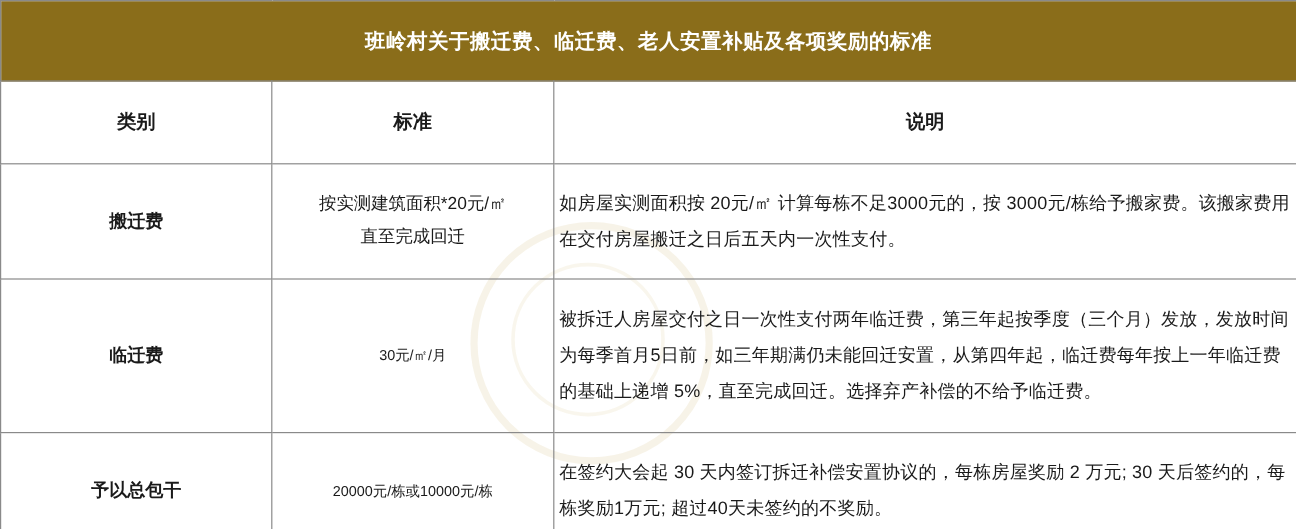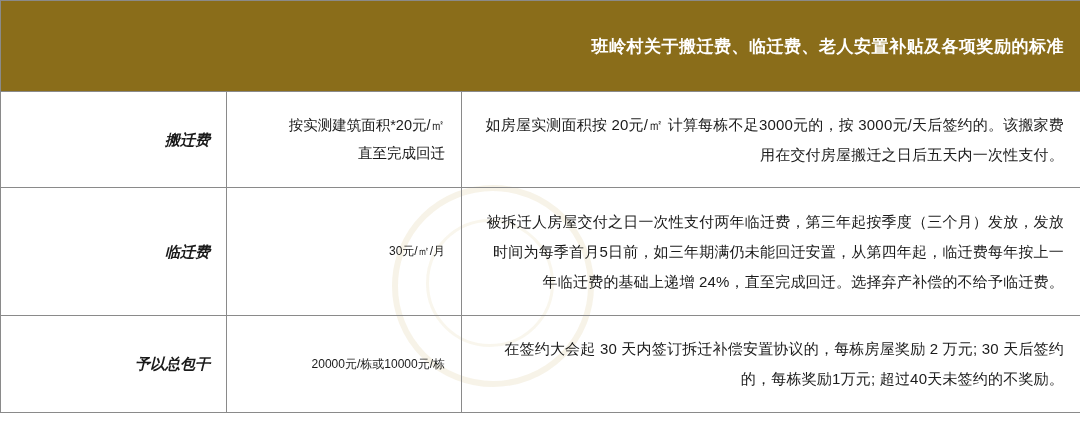--- a/index.html
+++ b/index.html
@@ -51,22 +51,21 @@
     z-index: 1;
     width: 1080px;
     border-collapse: collapse;
     table-layout: fixed;
     background: transparent;
   }
 
   table.main td, table.main th {
     border: 1px solid #8a8a8a;
     vertical-align: middle;
-    padding: 16px;
-    text-align: right;
+    padding: 4px;
   }
 
   .title-cell {
     background: #8a6d1a;
     color: #ffffff;
     height: 58px;
     text-align: center;
     font-size: 17px;
     font-weight: bold;
     letter-spacing: 0.5px;
@@ -83,21 +82,20 @@
   .col-a { width: 226px; }
   .col-b { width: 235px; }
   .col-c { width: 619px; }
 
   .cat-cell {
     text-align: center;
     font-size: 15px;
     font-weight: bold;
     padding: 10px 6px;
     line-height: 1.7;
-    font-style: italic;
   }
 
   .std-cell {
     text-align: center;
     font-size: 14.5px;
     font-weight: normal;
     padding: 10px 14px;
     line-height: 1.9;
   }
   .std-cell.light {
@@ -127,36 +125,41 @@
   <table class="main">
     <colgroup>
       <col class="col-a">
       <col class="col-b">
       <col class="col-c">
     </colgroup>
     <tbody>
       <tr>
         <td class="title-cell" colspan="3">班岭村关于搬迁费、临迁费、老人安置补贴及各项奖励的标准</td>
       </tr>
+      <tr>
+        <td class="hdr">类别</td>
+        <td class="hdr">标准</td>
+        <td class="hdr">说明</td>
+      </tr>
 
       <tr class="row-1">
         <td class="cat-cell">搬迁费</td>
         <td class="std-cell">
           <div>按实测建筑面积*20元/㎡</div>
           <div>直至完成回迁</div>
         </td>
-        <td class="desc-cell">如房屋实测面积按 20元/㎡ 计算每栋不足3000元的，按 3000元/天后签约的。该搬家费用在交付房屋搬迁之日后五天内一次性支付。</td>
+        <td class="desc-cell">如房屋实测面积按 20元/㎡ 计算每栋不足3000元的，按 3000元/栋给予搬家费。该搬家费用在交付房屋搬迁之日后五天内一次性支付。</td>
       </tr>
 
       <tr class="row-2">
         <td class="cat-cell">临迁费</td>
         <td class="std-cell light">
           <div>30元/㎡/月</div>
         </td>
-        <td class="desc-cell">被拆迁人房屋交付之日一次性支付两年临迁费，第三年起按季度（三个月）发放，发放时间为每季首月5日前，如三年期满仍未能回迁安置，从第四年起，临迁费每年按上一年临迁费的基础上递增 24%，直至完成回迁。选择弃产补偿的不给予临迁费。</td>
+        <td class="desc-cell">被拆迁人房屋交付之日一次性支付两年临迁费，第三年起按季度（三个月）发放，发放时间为每季首月5日前，如三年期满仍未能回迁安置，从第四年起，临迁费每年按上一年临迁费的基础上递增 5%，直至完成回迁。选择弃产补偿的不给予临迁费。</td>
       </tr>
 
       <tr class="row-3">
         <td class="cat-cell">予以总包干</td>
         <td class="std-cell light">
           <div>20000元/栋或10000元/栋</div>
         </td>
         <td class="desc-cell">在签约大会起 30 天内签订拆迁补偿安置协议的，每栋房屋奖励 2 万元; 30 天后签约的，每栋奖励1万元; 超过40天未签约的不奖励。</td>
       </tr>
     </tbody>

